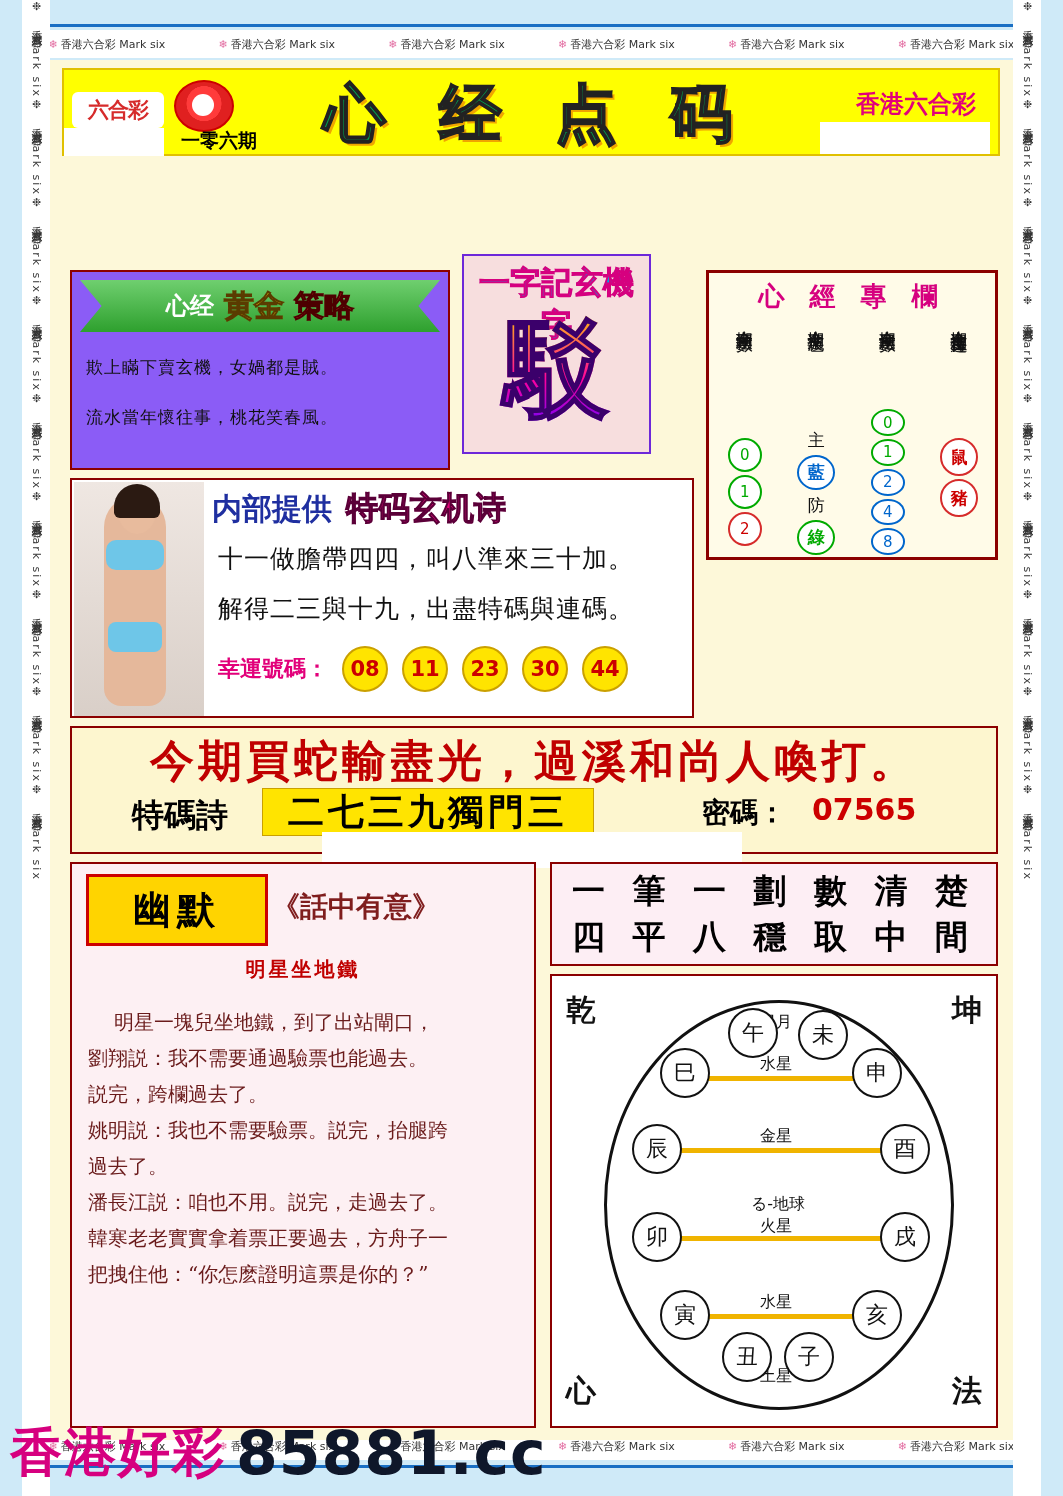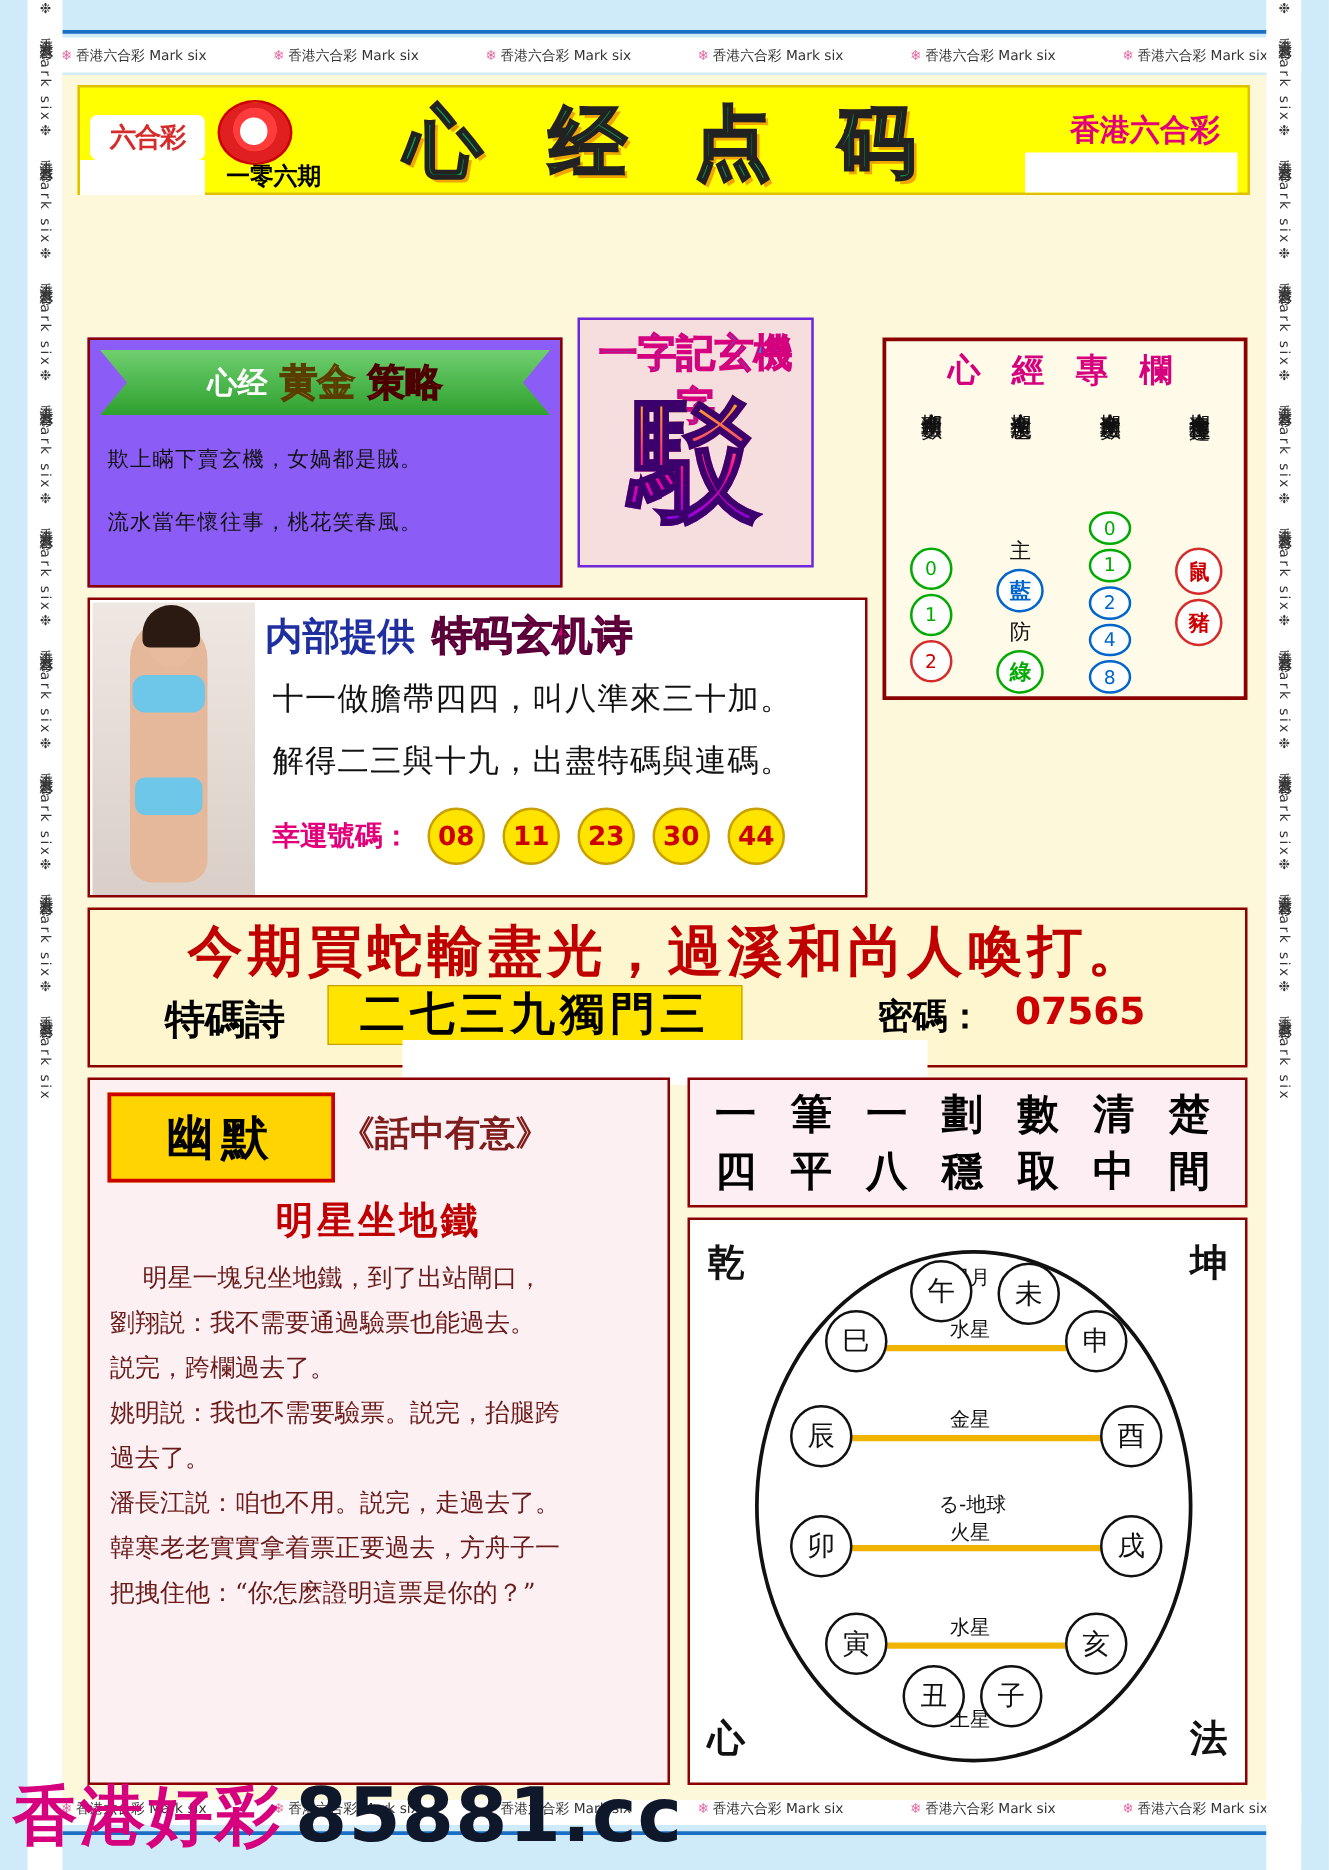--- a/index.html
+++ b/index.html
@@ -240,21 +240,21 @@
     background:#ffd400;border:3px solid #c00;
     display:flex;align-items:center;justify-content:center;
     font-size:38px;font-weight:bold;color:#000;letter-spacing:6px;
   }
   .humor .sub{
     position:absolute;left:200px;top:24px;
     font-size:28px;font-weight:bold;color:#7f1d1d;
   }
   .humor .h2{
     position:absolute;left:0;top:92px;width:100%;text-align:center;
-    font-size:30px;font-weight:bold;color:#c00000;letter-spacing:3px;
+    font-size:20px;font-weight:bold;color:#c00000;letter-spacing:3px;
   }
   .humor .body{
     position:absolute;left:16px;top:140px;width:432px;
     font-size:20px;line-height:34px;color:#6a1b1b;
     font-family:"DejaVu Serif","Liberation Serif",serif;
   }
   .humor .body p{margin:1px 0 2px 0;}
   .humor .body p.ind{text-indent:26px;}
 
   

